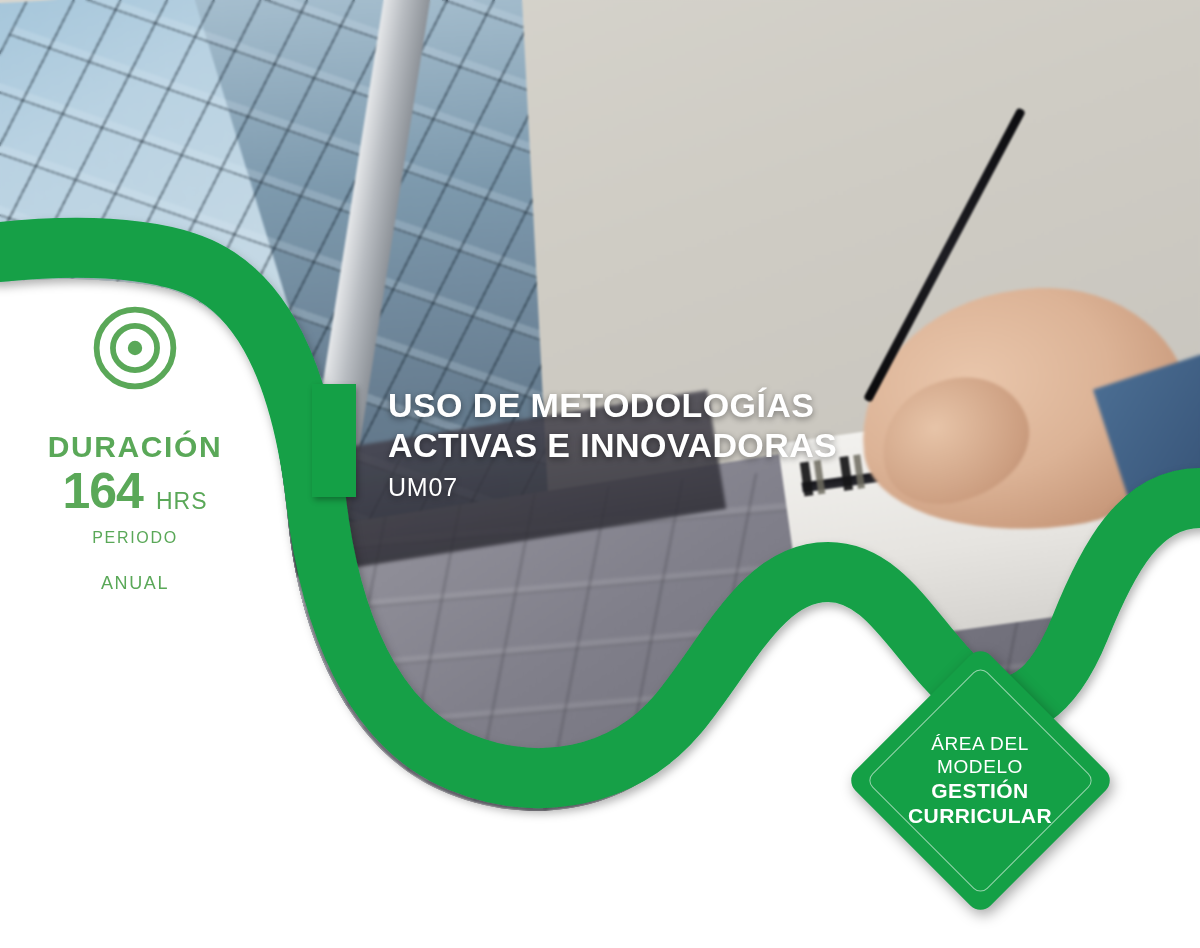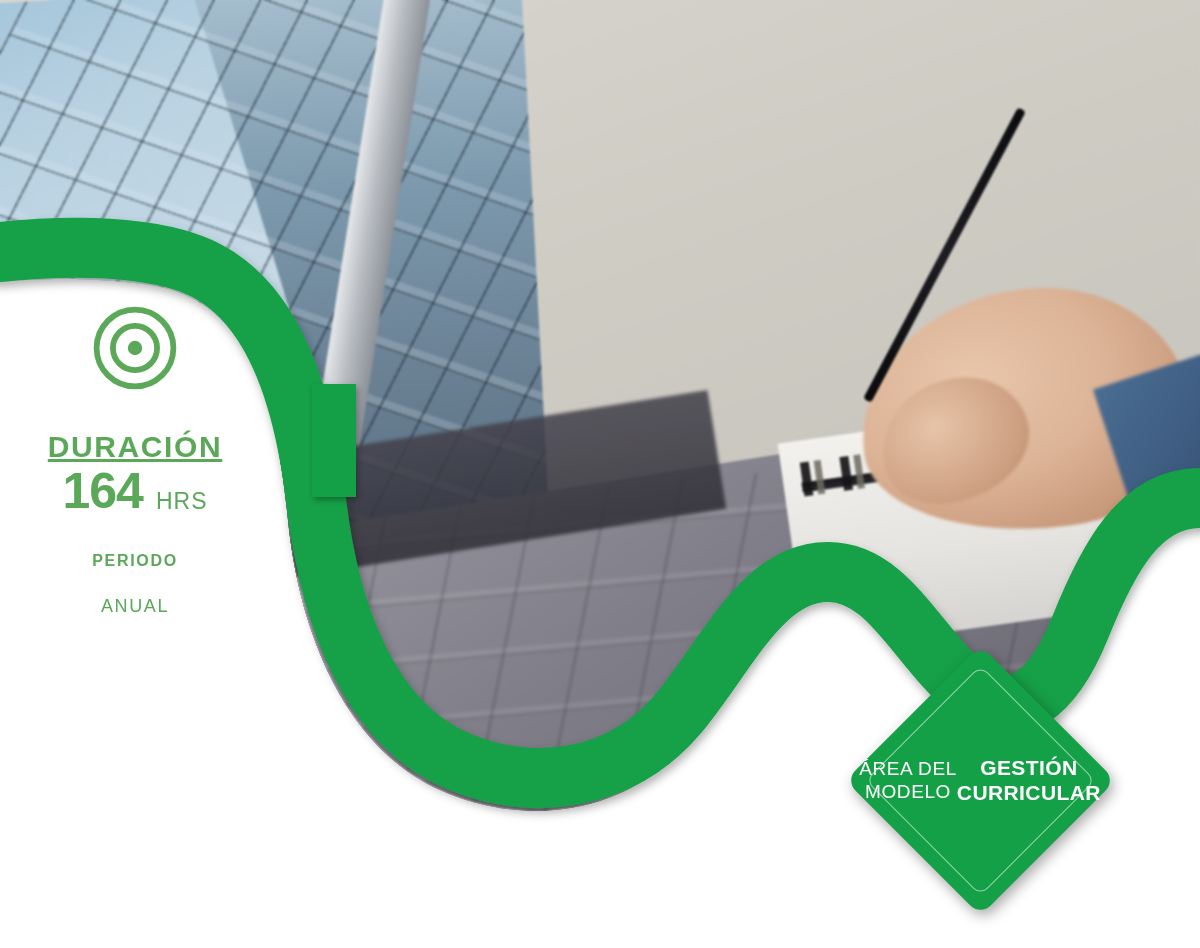--- a/index.html
+++ b/index.html
@@ -190,37 +190,36 @@
     display:flex; flex-direction:column; align-items:center;
     text-align:center;
   }
   .target-icon{ width:96px; height:96px; }
 
   .duracion-label{
     margin-top:34px;
     font-size:30px; font-weight:bold; letter-spacing:1.6px;
     color:#5aa858;
     font-family:"Liberation Sans", sans-serif;
-    text-decoration:underline;
   }
   .hours-row{
     margin-top:2px;
     display:flex; align-items:flex-end; justify-content:center; gap:13px;
   }
   .hours-num{
     font-size:50px; font-weight:bold; letter-spacing:-1px;
     color:#5aa858; line-height:1;
   }
   .hours-unit{
     font-size:23px; font-weight:normal; letter-spacing:1px;
     color:#5aa858; line-height:1; padding-bottom:3px;
   }
   .periodo-label{
-    margin-top:36px;
-    font-size:16px; font-weight:bold; letter-spacing:1.7px; color:#5aa858;
+    margin-top:13px;
+    font-size:16px; font-weight:normal; letter-spacing:1.7px; color:#5aa858;
   }
   .periodo-value{
     margin-top:26px;
     font-size:18px; font-weight:normal; letter-spacing:1.6px; color:#5aa858;
   }
 
   
   .title-block{
     position:absolute; left:312px; top:384px; display:flex; align-items:flex-start;
   }
@@ -255,21 +254,21 @@
     border-radius:14px;
   }
   .diamond-inner{
     position:absolute; left:50%; top:50%;
     width:163px; height:163px; margin-left:-81.5px; margin-top:-81.5px;
     border:1.5px solid rgba(255,255,255,.55);
     transform:rotate(45deg); border-radius:10px;
   }
   .diamond-text{
     position:absolute; left:0; top:0; width:270px; height:270px;
-    display:flex; flex-direction:row; align-items:center; justify-content:center;
+    display:flex; flex-direction:column; align-items:center; justify-content:center;
     text-align:center; color:#ffffff;
   }
   .dt-area{
     font-size:19px; font-weight:normal; letter-spacing:.6px; line-height:1.22;
     white-space:pre-line;
   }
   .dt-name{
     font-size:21px; font-weight:bold; letter-spacing:.4px; line-height:1.2;
     white-space:pre-line;
   }
@@ -349,20 +348,25 @@
       <span class="hours-num">164</span>
       <span class="hours-unit">HRS</span>
     </div>
 
     <div class="periodo-label">PERIODO</div>
     <div class="periodo-value">ANUAL</div>
   </div>
 
   <div class="title-block">
     <div class="title-bar"></div>
+    <div class="title-text">
+      <div class="title-main">USO DE METODOLOGÍAS
+ACTIVAS E INNOVADORAS</div>
+      <div class="title-code">UM07</div>
+    </div>
   </div>
 
   <div class="diamond-wrap">
     <div class="diamond"></div>
     <div class="diamond-inner"></div>
     <div class="diamond-text">
       <div class="dt-area">ÁREA DEL
 MODELO</div>
       <div class="dt-name">GESTIÓN
 CURRICULAR</div>

